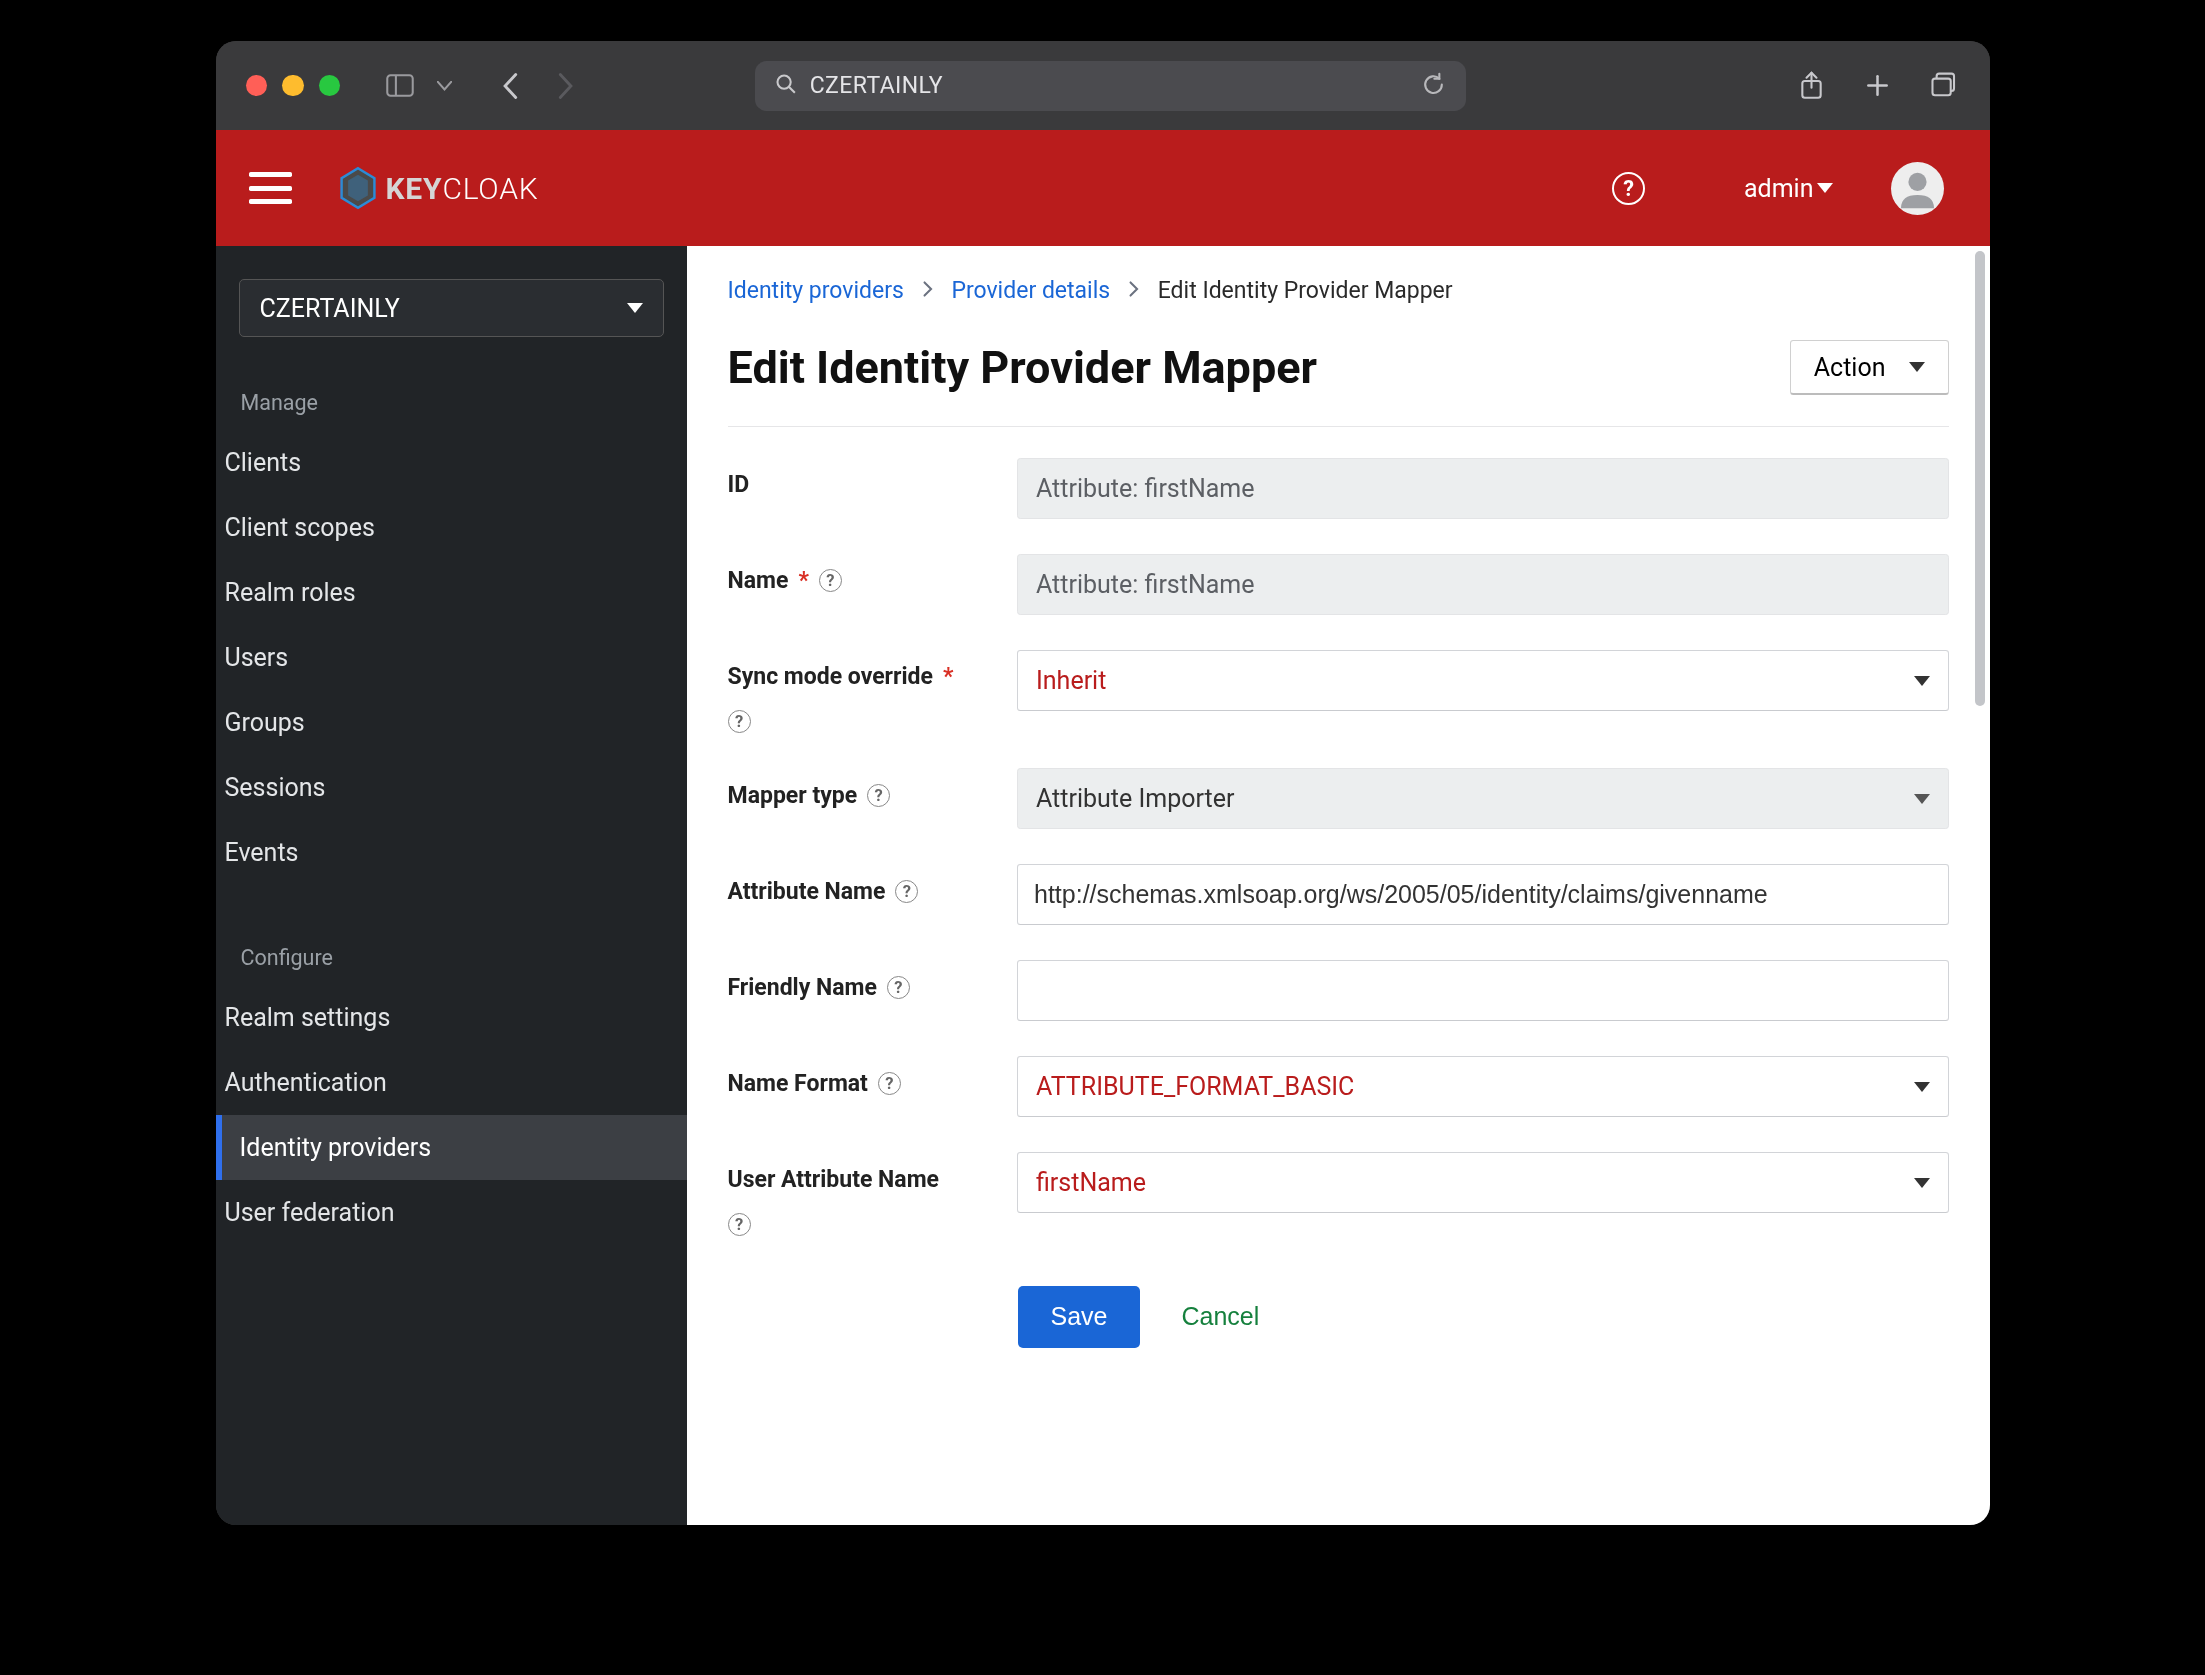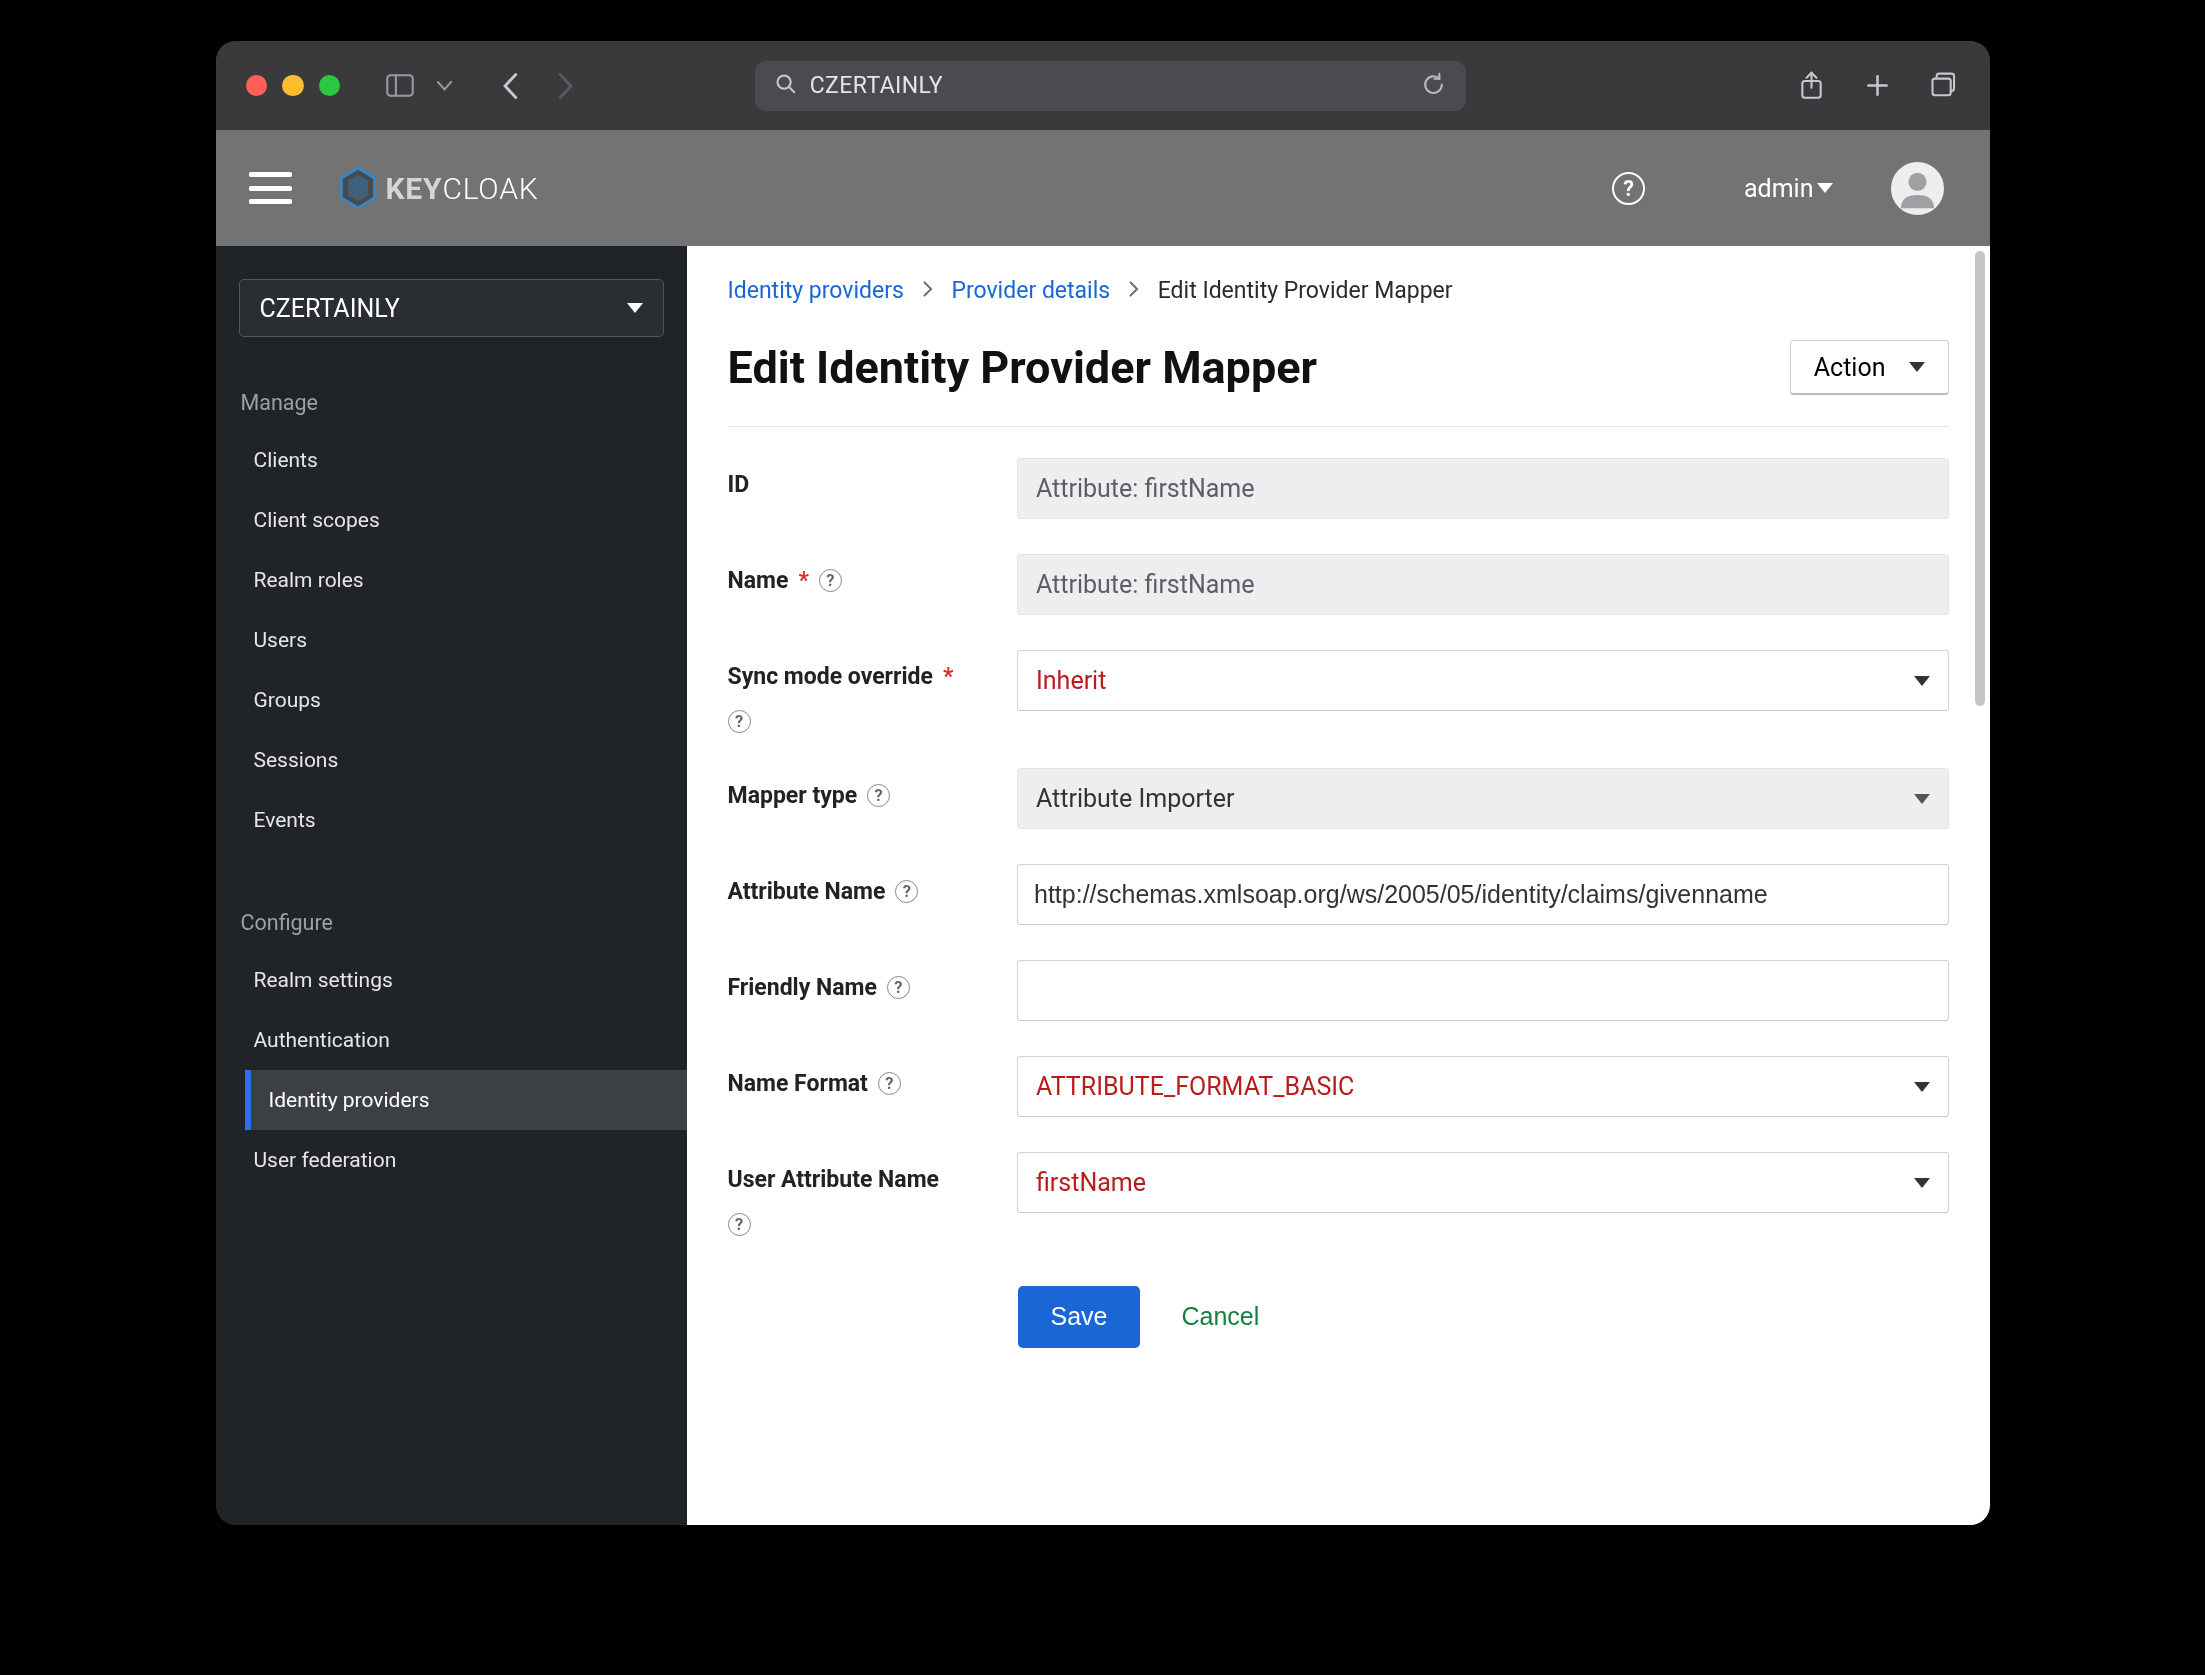--- a/index.html
+++ b/index.html
@@ -50,21 +50,21 @@
     gap: 13.2px;
   }
   .urlbar .search-glyph { color: #c9c9cc; }
   .urlbar .urltext { color: #e5e5e8; font-size: 23px; letter-spacing: 0.4px;}
   .urlbar .reload { margin-left: auto; color: #b8b8bb;}
   .tb-right { margin-left: auto; display:flex; gap:33px; align-items:center; }
 
   
   .app-header {
     height: 116px;
-    background: #737373;
+    background: #b91c1c;
     display:flex;
     align-items:center;
     padding: 0 46px 0 33px;
   }
   .hamburger { width:43px; display:flex; flex-direction:column; gap:8.3px; cursor:pointer;}
   .hamburger span { height:5px; background:#fff; border-radius:1.7px; }
   .logo { margin-left: 43px; display:flex; align-items:center; gap:0;}
   .logo-mark {
     width:46px; height:46px; position:relative;
   }
@@ -100,21 +100,21 @@
     justify-content:space-between;
     background:#2a2d31;
   }
   .realm-selector .caret-down {
     width:0;height:0;border-left:8.3px solid transparent;border-right:8.3px solid transparent;border-top:10px solid #fff;
   }
   .side-section-label {
     padding: 20px 12px 15px 25px; color:#9aa0a6; font-size:21.5px;
   }
   .side-item {
-    padding: 18px 9px; font-size:21px; color:#e4e6e8; cursor:pointer;margin-left:29px;
+    padding: 18px 9px; font-size:25px; color:#e4e6e8; cursor:pointer;
   }
   .side-item.active {
     background:#3c3f44;
     border-left: 6.6px solid #2f6fed;
     padding-left:18px;
     color:#fff;
   }
   .side-gap { height: 40px; }
 
   .main {

